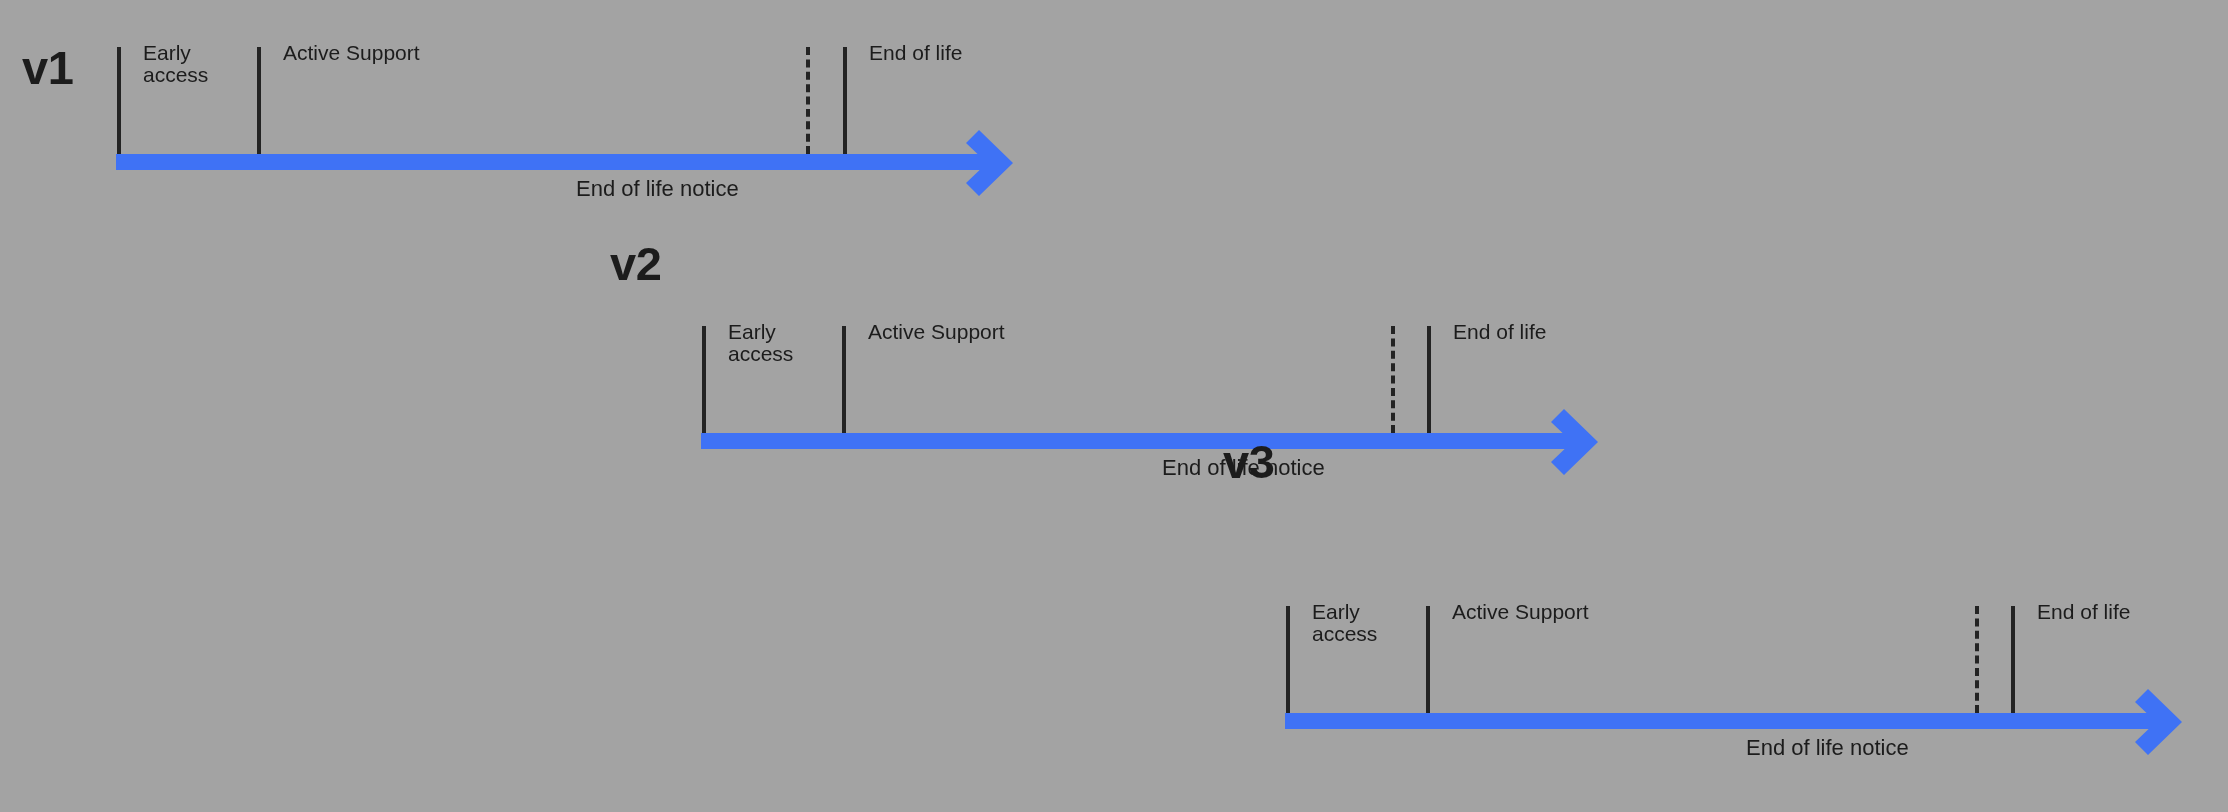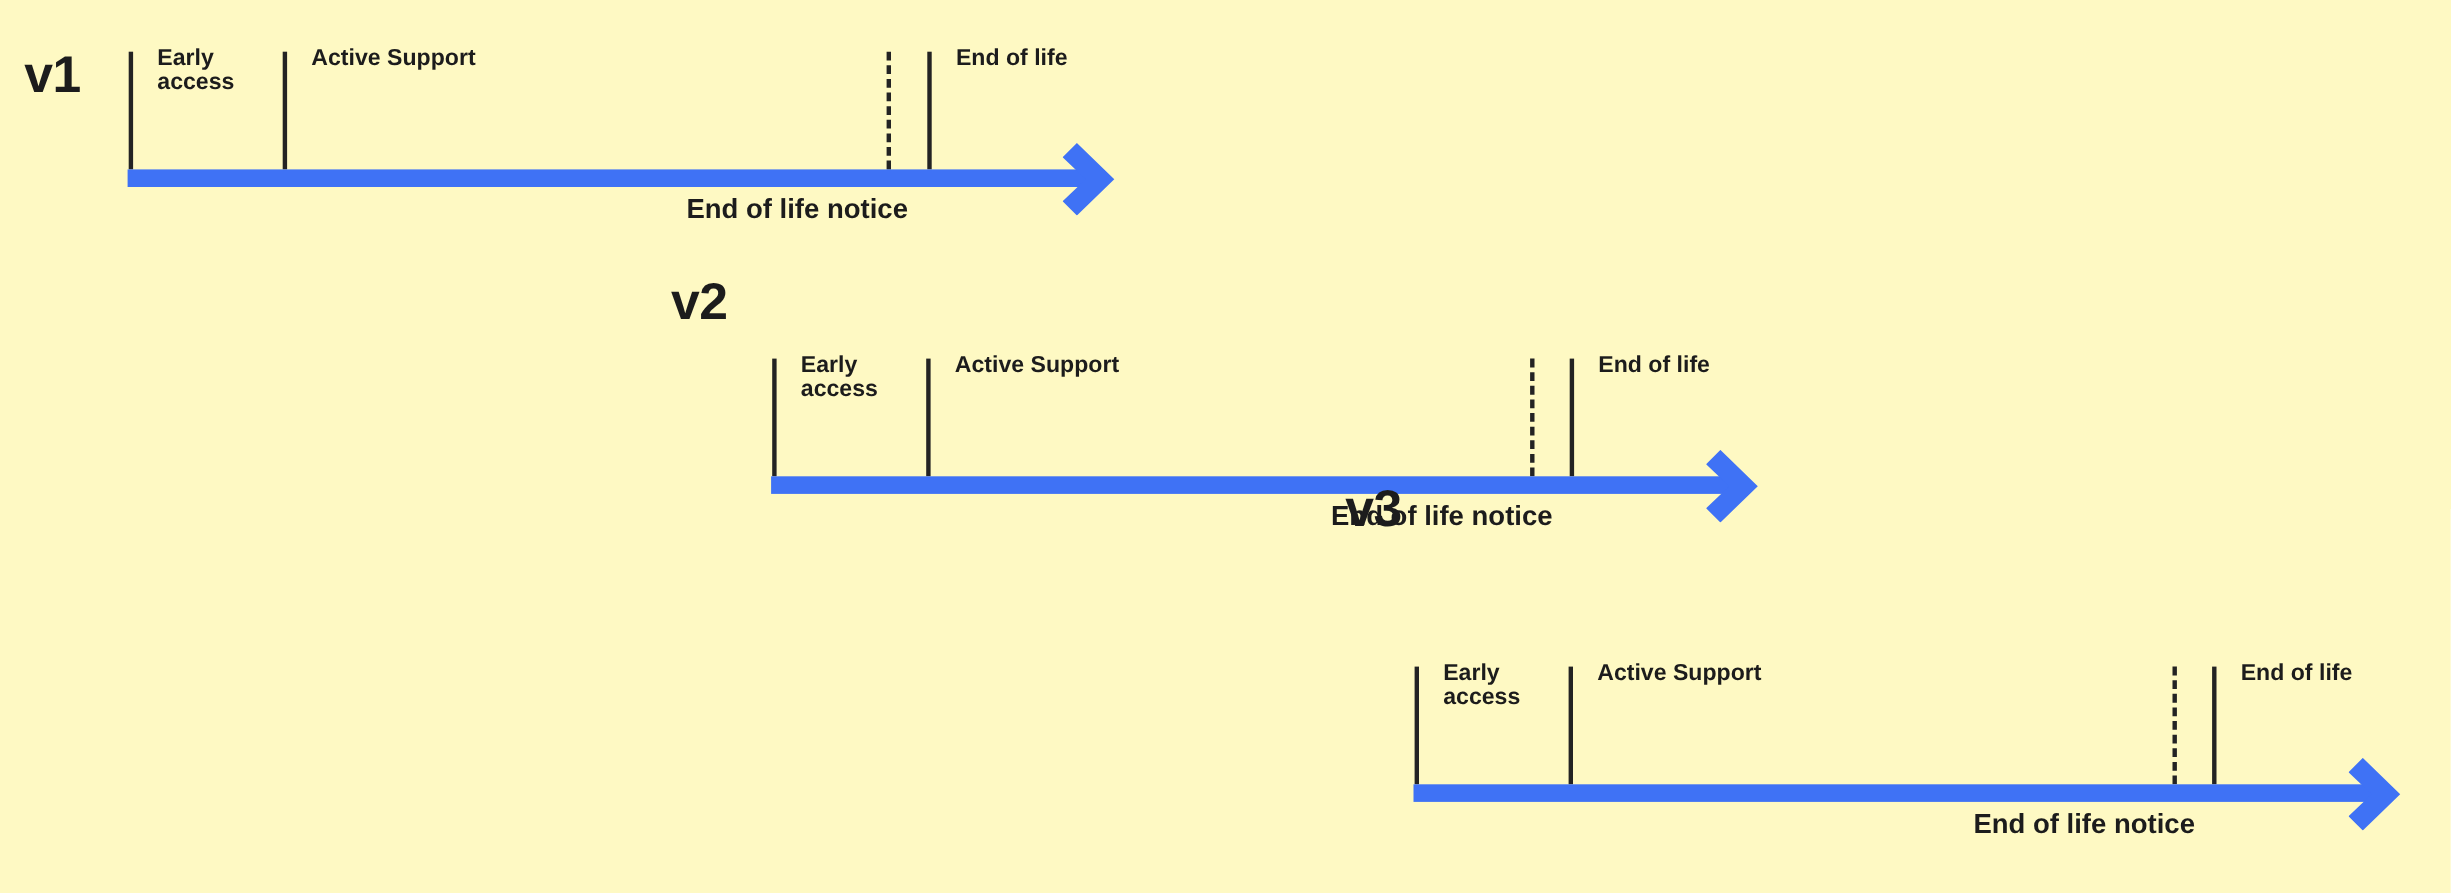--- a/index.html
+++ b/index.html
@@ -9,21 +9,21 @@
     background: #ffffff;
   }
   body {
     font-family: "Liberation Sans", sans-serif;
     -webkit-font-smoothing: antialiased;
   }
   #canvas {
     position: relative;
     width: 2228px;
     height: 812px;
-    background: #fef9c3;
+    background: #a3a3a3;
     overflow: hidden;
   }
 
   .timeline-row { position: absolute; left: 0; top: 0; width: 100%; height: 100%; }
 
   
   .version-label {
     position: absolute;
     font-size: 47px;
     font-weight: 700;
@@ -44,45 +44,44 @@
   .dashed-marker {
     position: absolute;
     width: 0;
     border-left: 4px dashed #232323;
   }
 
   
   .phase-label {
     position: absolute;
     font-size: 21px;
-    font-weight: 700;
+    font-weight: 400;
     color: #1c1c1c;
     line-height: 1.05;
     white-space: pre-line;
   }
 
   
   .track {
     position: absolute;
     height: 16px;
     background: #3f72f5;
   }
   .arrow-head {
     position: absolute;
     overflow: visible;
   }
 
   
   .notice-caption {
     position: absolute;
-    font-size: 25px;
-    font-weight: 700;
+    font-size: 22px;
+    font-weight: 400;
     color: #1c1c1c;
     white-space: nowrap;
-    margin-left: 48px;
   }
 </style>
 </head>
 <body>
 
 <div id="canvas">
     <div class="timeline-row">
       <div class="version-label" style="left: 22px; top: 44px;">v1</div>
       <div class="divider" style="left: 117px; top: 47px; height: 107px; background: rgb(35, 35, 35);"></div>
       <div class="divider" style="left: 257px; top: 47px; height: 107px; background: rgb(35, 35, 35);"></div>
@@ -92,21 +91,21 @@
 access</div>
       <div class="phase-label" style="left: 283px; top: 42px; color: rgb(28, 28, 28);">Active Support</div>
       <div class="phase-label" style="left: 869px; top: 42px; color: rgb(28, 28, 28);">End of life</div>
       <div class="track" style="left: 116px; top: 154px; width: 880px; background: rgb(63, 114, 245);"></div>
       <div class="arrow-head" style="left: 966px; top: 130px;"><svg width="64" height="66" viewBox="0 0 64 66" xmlns="http://www.w3.org/2000/svg">
           <path d="M13 0 L47 33 L13 66 L0 53 L21 33 L0 13 Z" fill="#3f72f5"></path>
         </svg></div>
       <div class="notice-caption" style="left: 576px; top: 176px; color: rgb(28, 28, 28);">End of life notice</div>
     </div>
     <div class="timeline-row">
-      <div class="version-label" style="left: 610px; top: 250px; text-align: right;">v2</div>
+      <div class="version-label" style="left: 610px; top: 240px; text-align: right;">v2</div>
       <div class="divider" style="left: 702px; top: 326px; height: 107px; background: rgb(35, 35, 35);"></div>
       <div class="divider" style="left: 842px; top: 326px; height: 107px; background: rgb(35, 35, 35);"></div>
       <div class="divider" style="left: 1427px; top: 326px; height: 107px; background: rgb(35, 35, 35);"></div>
       <div class="dashed-marker" style="left: 1391px; top: 326px; height: 107px; border-left-color: rgb(35, 35, 35);"></div>
       <div class="phase-label" style="left: 728px; top: 321px; color: rgb(28, 28, 28);">Early
 access</div>
       <div class="phase-label" style="left: 868px; top: 321px; color: rgb(28, 28, 28);">Active Support</div>
       <div class="phase-label" style="left: 1453px; top: 321px; color: rgb(28, 28, 28);">End of life</div>
       <div class="track" style="left: 701px; top: 433px; width: 880px; background: rgb(63, 114, 245);"></div>
       <div class="arrow-head" style="left: 1551px; top: 409px;"><svg width="64" height="66" viewBox="0 0 64 66" xmlns="http://www.w3.org/2000/svg">

